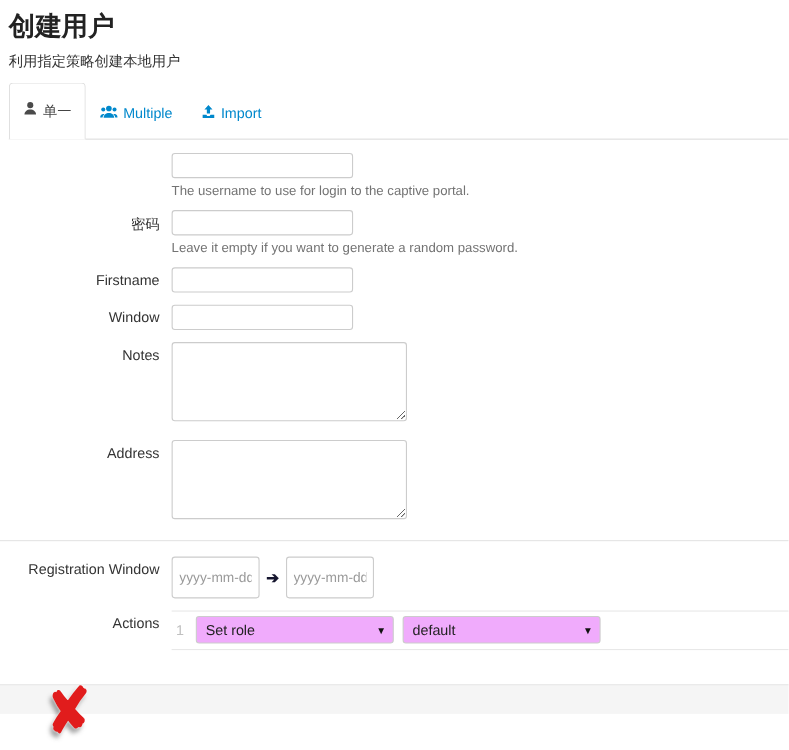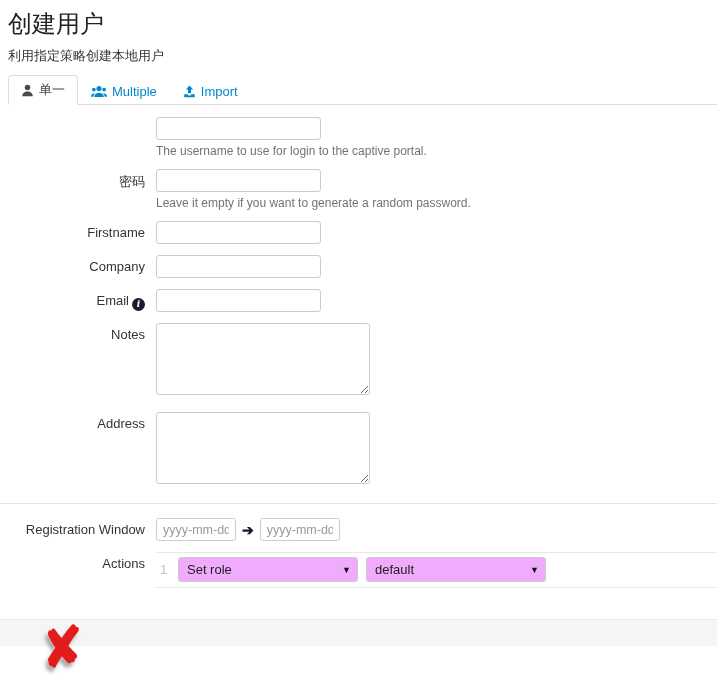--- a/index.html
+++ b/index.html
@@ -5,46 +5,46 @@
   html,body{margin:0;padding:0}
   body{
     position:relative;
     width:717px;height:682px;
     overflow:hidden;
     background:#fff;
     font-family:"Liberation Sans",sans-serif;
     font-size:13px;color:#333;
   }
   .page{padding:6px 0 0 8px}
-  h1.title{font-size:24px;font-weight:normal;margin:2px 0 7px;color:#222}
+  h1.title{font-size:24px;font-weight:bold;margin:2px 0 7px;color:#222}
   .subtitle{margin:0 0 10px;color:#333}
 
   
   ul.tabs{list-style:none;display:flex;margin:0;padding:0;border-bottom:1px solid #ddd;align-items:flex-end}
-  .tab{display:flex;align-items:center;gap:5px;padding:5px 12px;color:#0088cc;cursor:pointer;border:1px solid transparent;margin-bottom:-1px;border-radius:4px 4px 0 0}
+  .tab{display:flex;gap:5px;padding:16px 12px;color:#0088cc;cursor:pointer;border:1px solid transparent;margin-bottom:-1px;border-radius:4px 4px 0 0}
   .tab.active{background:#fff;border-color:#ddd;border-bottom-color:#fff;color:#444;cursor:default}
   .ticon{display:inline-flex;line-height:0}
   .tab svg{fill:#0088cc}
   .tab.active svg{fill:#4a4a4a}
 
   
   form{margin-top:12px}
   .cg{margin-bottom:11px}
   .cg::after{content:"";display:table;clear:both}
   .cg.ta-row{margin-bottom:14px}
   .cl{float:left;width:137px;text-align:right;padding-top:4px;color:#333}
   .cc{margin-left:148px}
   .ti{box-sizing:border-box;width:165px;height:23px;border:1px solid #ccc;border-radius:3px;padding:2px 6px;font-size:13px;font-family:inherit;color:#333;background:#fff}
   .help{margin:4px 0 0;color:#737373;font-size:12px}
   textarea.ta{box-sizing:border-box;width:214px;height:72px;border:1px solid #ccc;border-radius:3px;padding:4px 6px;font-family:inherit;font-size:13px;color:#333;resize:both}
   .info{display:inline-block;width:13px;height:13px;border-radius:50%;background:#1b1b33;color:#fff;font-size:9px;line-height:13px;text-align:center;font-weight:bold;vertical-align:-2px;margin-left:3px;font-family:"DejaVu Serif",serif;font-style:italic}
   hr.div{border:none;border-top:1px solid #e4e4e4;margin:16px 0 14px -8px}
 
   .dates{display:flex;align-items:center;gap:6px}
-  .date{box-sizing:border-box;width:80px;height:23px;border:1px solid #ccc;border-radius:3px;padding:2px 6px;font-size:12.5px;color:#333;font-family:inherit}
+  .date{box-sizing:border-box;width:80px;height:38px;border:1px solid #ccc;border-radius:3px;padding:2px 6px;font-size:12.5px;color:#333;font-family:inherit}
   .date::placeholder{color:#9a9a9a}
   .arrow{font-weight:bold;color:#15152e;font-size:14px;line-height:1}
 
   .actions-box{display:flex;align-items:center;border-top:1px solid #e8e8e8;border-bottom:1px solid #e8e8e8;padding:4px 0 5px 4px}
   .row-num{color:#c0c0c0;margin-right:10px;font-size:13px;min-width:8px}
   .select{box-sizing:border-box;width:180px;height:25px;border:1px solid #ccc;border-radius:3px;background:#f0abfc;display:flex;align-items:center;justify-content:space-between;padding:0 6px 0 8px;margin-right:8px;cursor:pointer;color:#222}
   .caret{font-size:9px;color:#111}
 
   .form-actions{height:26px;background:#f5f5f5;border-top:1px solid #e7e7e7;margin:31px 0 0 -8px}
 
@@ -115,28 +115,24 @@
       </div>
     </div>
 
     <div class="cg">
       <label class="cl">Firstname</label>
       <div class="cc"><input class="ti" type="text" value="" style=""></div>
     </div>
 
 
     <div class="cg">
-      <label class="cl">Company</label>
+      <label class="cl">Window</label>
       <div class="cc"><input class="ti" type="text" value="" style=""></div>
     </div>
 
-    <div class="cg">
-      <label class="cl"><span>Email</span><span class="info">i</span></label>
-      <div class="cc"><input class="ti" type="text" value="" style=""></div>
-    </div>
 
     <div class="cg ta-row">
       <label class="cl">Notes</label>
       <div class="cc"><textarea class="ta" style=""></textarea></div>
     </div>
 
     <div class="cg ta-row">
       <label class="cl">Address</label>
       <div class="cc"><textarea class="ta" style=""></textarea></div>
     </div>

